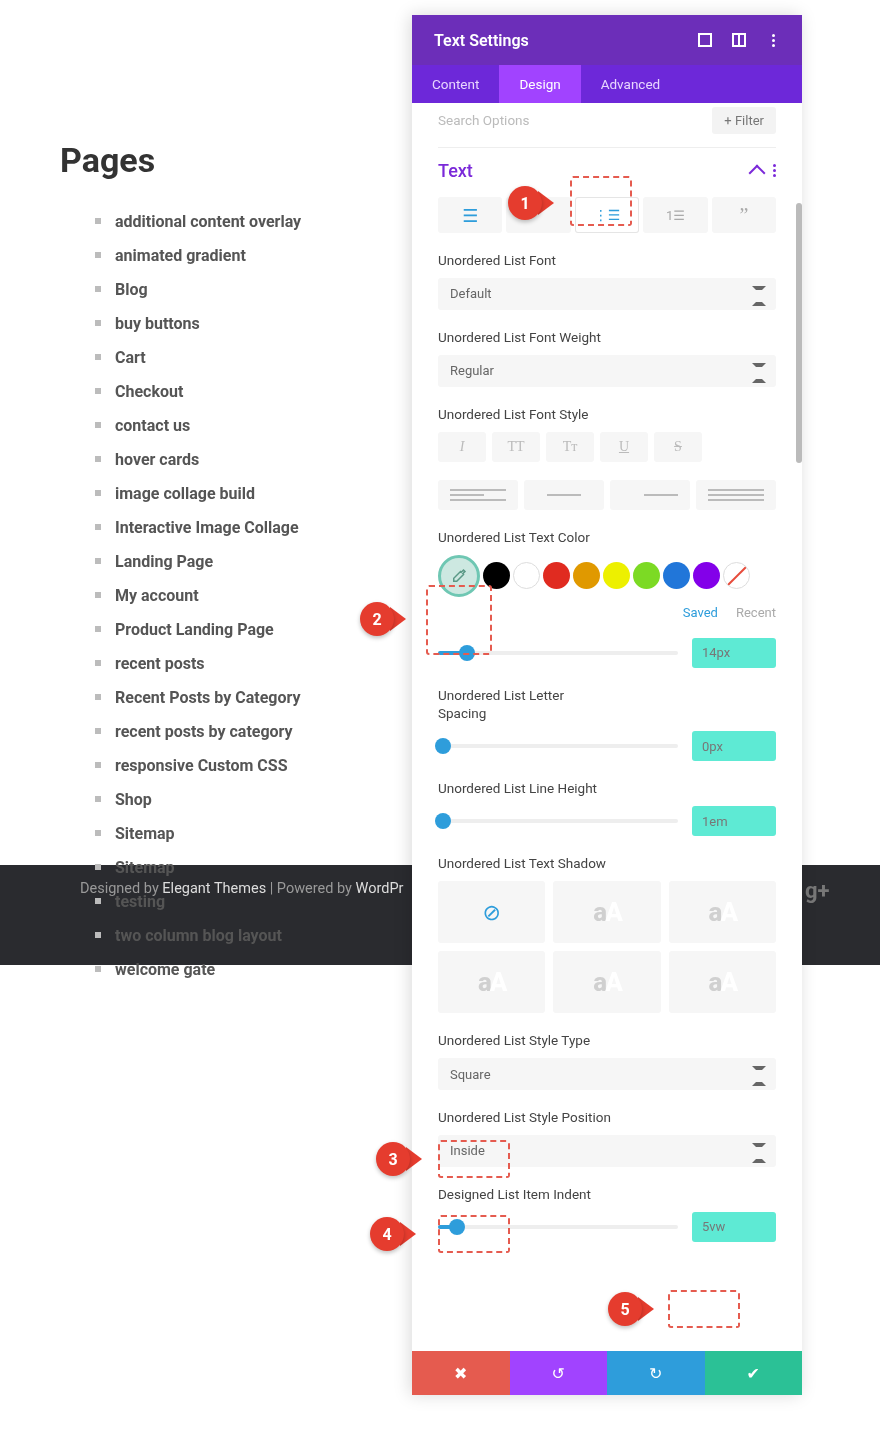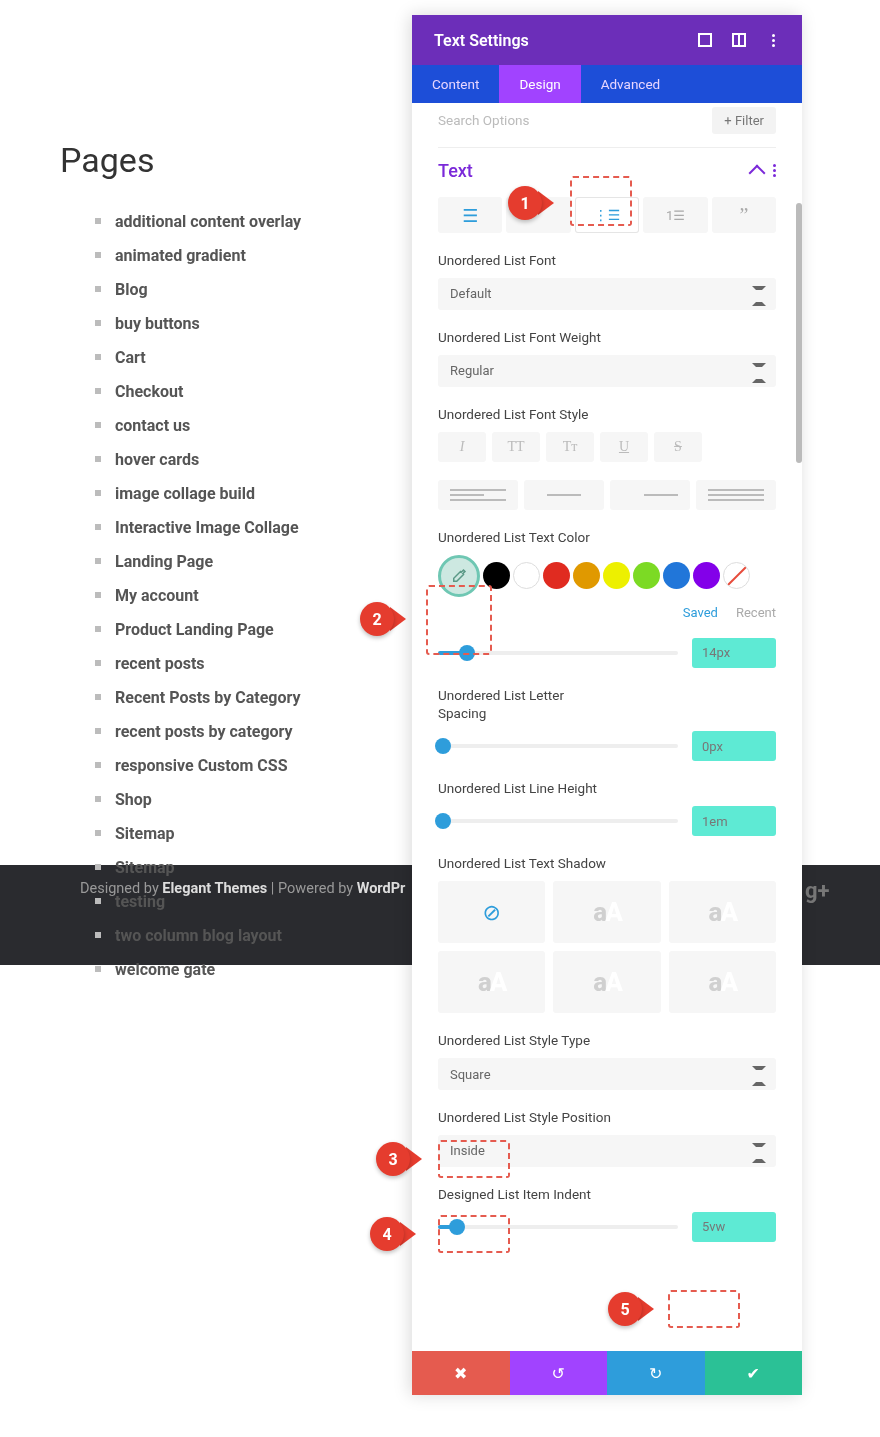--- a/index.html
+++ b/index.html
@@ -1,39 +1,39 @@
 <!DOCTYPE html>
 <html><head>
 <meta charset="utf-8">
 <style>
 *{box-sizing:border-box;margin:0;padding:0}
 body{font-family:-apple-system,BlinkMacSystemFont,"Segoe UI",Roboto,sans-serif;background:#fff;color:#333;width:880px;height:1437px;position:relative;overflow:hidden}
 .page-bg{position:absolute;top:0;left:0;right:0;bottom:0}
 .bg-upper{position:absolute;top:0;left:0;right:0;height:865px;background:#fff}
 .bg-lower{position:absolute;top:865px;left:0;right:0;height:100px;background:#2a2b2f}
 .page-content{position:absolute;top:140px;left:60px;width:340px}
-.page-title{font-size:34px;font-weight:400;color:#333;margin-bottom:30px}
+.page-title{font-size:34px;font-weight:700;color:#333;margin-bottom:30px}
 .pages-list{list-style:none;padding-left:55px}
 .pages-list li{position:relative;font-size:16px;font-weight:700;color:#555;margin-bottom:10px;line-height:1.5}
 .pages-list li::before{content:"";position:absolute;left:-20px;top:8px;width:6px;height:6px;background:#bcbcbc}
 .pages-list li a{color:#555;text-decoration:none;cursor:pointer}
 .footer{position:absolute;top:880px;left:80px;color:#999;font-size:14.5px}
-.footer .strong{color:#ddd;font-weight:700}
+.footer .strong{color:#ddd;font-weight:400}
 .gplus{position:absolute;top:878px;left:805px;color:#777;font-size:22px;font-weight:700}
 .settings-panel{position:absolute;top:15px;left:412px;width:390px;height:1380px;background:#fff;box-shadow:-2px 0 16px rgba(0,0,0,.15);display:flex;flex-direction:column}
 .panel-header{background:#6c2eb9;color:#fff;height:50px;display:flex;align-items:center;padding:0 22px;justify-content:space-between}
 .panel-title{font-size:16px;font-weight:600}
 .header-icons{display:flex;gap:20px}
 .header-icons .hic{width:14px;height:14px;cursor:pointer}
 .hic-square{border:2px solid #fff}
 .hic-cols{border:2px solid #fff;position:relative}
 .hic-cols::after{content:"";position:absolute;top:0;bottom:0;left:50%;width:2px;background:#fff;margin-left:-1px}
 .hic-dots{display:flex;flex-direction:column;gap:2px;align-items:center;justify-content:center}
 .hic-dots span{width:3px;height:3px;background:#fff;border-radius:50%}
-.tabs{display:flex;background:#1d4ed8;height:38px}
+.tabs{display:flex;background:#6d28d9;height:38px}
 .tab{flex:0 0 auto;padding:0 20px;display:flex;align-items:center;color:#e8d6ff;font-size:13.5px;cursor:pointer}
 .tab.active{background:#a143ff;color:#fff}
 .panel-body{flex:1;overflow:hidden;position:relative;padding:0 26px 20px 26px}
 .search-row{display:flex;justify-content:space-between;align-items:center;height:38px;margin-bottom:6px}
 .search-input{color:#bbb;font-size:13.5px;margin-top:-4px}
 .filter-btn{background:#f3f3f3;color:#777;padding:6px 12px;font-size:13px;border-radius:3px;cursor:pointer;margin-top:-4px}
 .section-head{display:flex;justify-content:space-between;align-items:center;padding:12px 0 16px 0;border-top:1px solid #eee}
 .section-title{color:#7b29d9;font-size:18px;font-weight:500}
 .section-ctrl{display:flex;gap:10px;align-items:center}
 .chev-up{width:12px;height:12px;border-left:2px solid #7b29d9;border-top:2px solid #7b29d9;transform:rotate(45deg);margin-top:4px;cursor:pointer}

